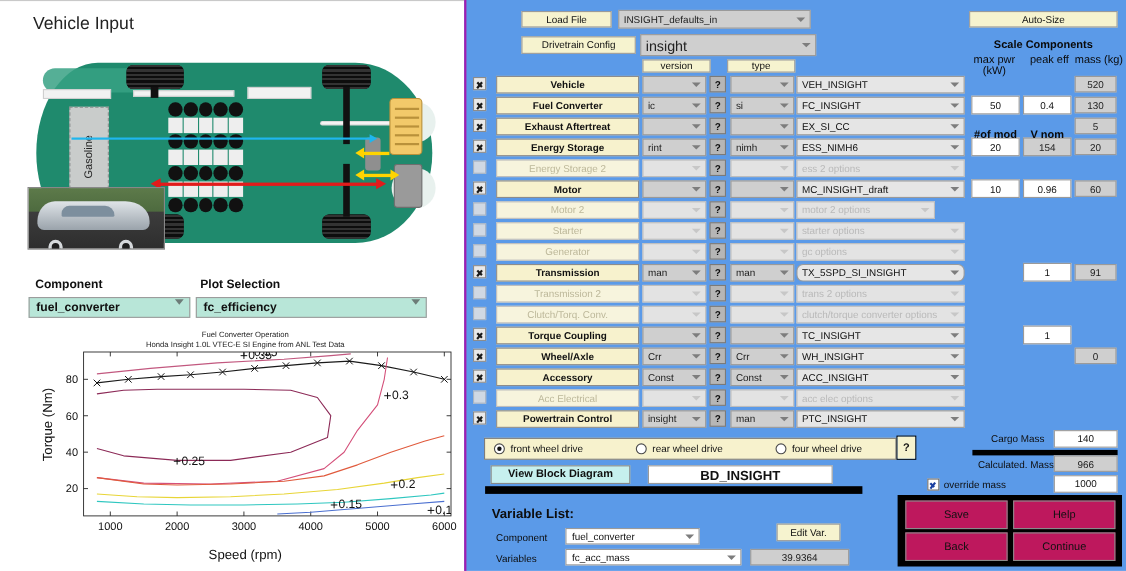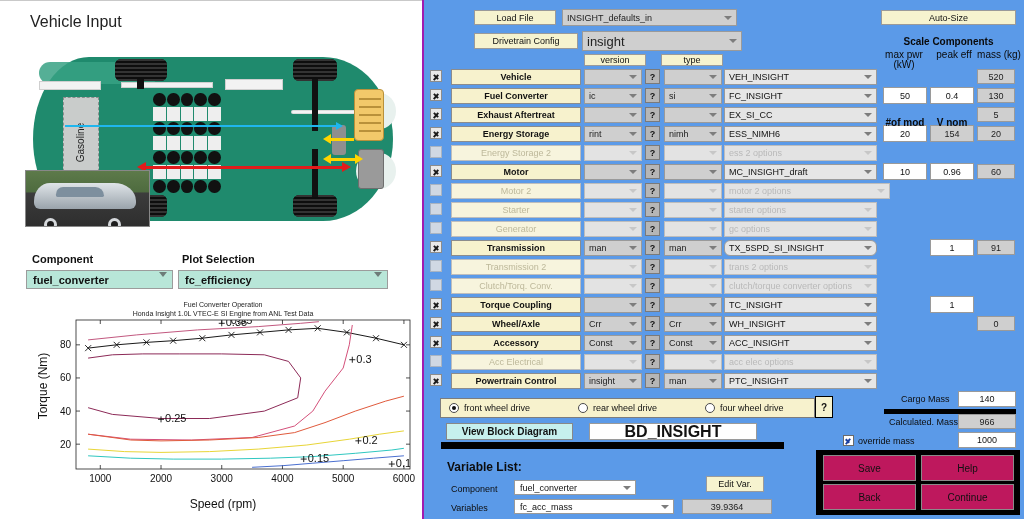--- a/index.html
+++ b/index.html
@@ -460,21 +460,21 @@
         <div class="fld-gray" style="position:absolute;left:553px;top:164px;width:38px;height:15px;justify-content:center;padding-left:0;">60</div>
         <div class="cb dim" style="left:6px;top:184px;"></div>
         <div class="row-name dis" style="left:27px;top:183px;width:130px;">Motor 2</div>
         <div class="fld-gray sel-dim" style="position:absolute;left:160px;top:183px;width:58px;height:16px;">
            <span class="dd-chev dim"></span>
         </div>
         <div class="qbtn" style="left:221px;top:183px;">?</div>
         <div class="fld-gray sel-dim" style="position:absolute;left:240px;top:183px;width:58px;height:16px;">
            <span class="dd-chev dim"></span>
         </div>
-        <div class="fld-gray sel-dim" style="position:absolute;left:300px;top:183px;width:166px;height:16px;">motor 2 options
+        <div class="fld-gray sel-dim" style="position:absolute;left:300px;top:183px;width:126px;height:16px;">motor 2 options
            <span class="dd-chev dim"></span></div>
         <div class="cb dim" style="left:6px;top:203px;"></div>
         <div class="row-name dis" style="left:27px;top:202px;width:130px;">Starter</div>
         <div class="fld-gray sel-dim" style="position:absolute;left:160px;top:202px;width:58px;height:16px;">
            <span class="dd-chev dim"></span>
         </div>
         <div class="qbtn" style="left:221px;top:202px;">?</div>
         <div class="fld-gray sel-dim" style="position:absolute;left:240px;top:202px;width:58px;height:16px;">
            <span class="dd-chev dim"></span>
         </div>
@@ -591,21 +591,21 @@
       <span style="margin-left:48px;display:flex;align-items:center;">
         <span class="radio"></span>
         <span class="rad-lbl">four wheel drive</span>
       </span>
     </div>
     <div class="qbtn-dark" style="left:391px;top:396px;width:18px;height:22px;">
       <i>?</i>
     </div>
 
     <div class="btn-cyan" style="position:absolute;left:22px;top:423px;width:127px;height:17px;">View Block Diagram</div>
-    <div class="fld-white" style="position:absolute;left:165px;top:423px;width:168px;height:17px;font-size:16px;font-weight:bold;">BD_INSIGHT</div>
+    <div class="fld-white" style="position:absolute;left:165px;top:423px;width:168px;height:17px;font-size:12px;font-weight:bold;">BD_INSIGHT</div>
     <div class="black-bar" style="left:17px;top:442px;width:343px;height:7px;"></div>
 
     <div class="wtxt b" style="left:23px;top:460px;font-size:12px;">Variable List:</div>
     <div class="wtxt" style="left:27px;top:484px;">Component</div>
     <div class="fld-white" style="position:absolute;left:90px;top:480px;width:122px;height:15px;justify-content:flex-start;padding-left:5px;position:absolute;">
       <span>fuel_converter</span>
       <span class="dd-chev"></span>
     </div>
     <div class="btn-y" style="position:absolute;left:282px;top:476px;width:58px;height:16px;">Edit Var.</div>
     <div class="wtxt" style="left:27px;top:503px;">Variables</div>

